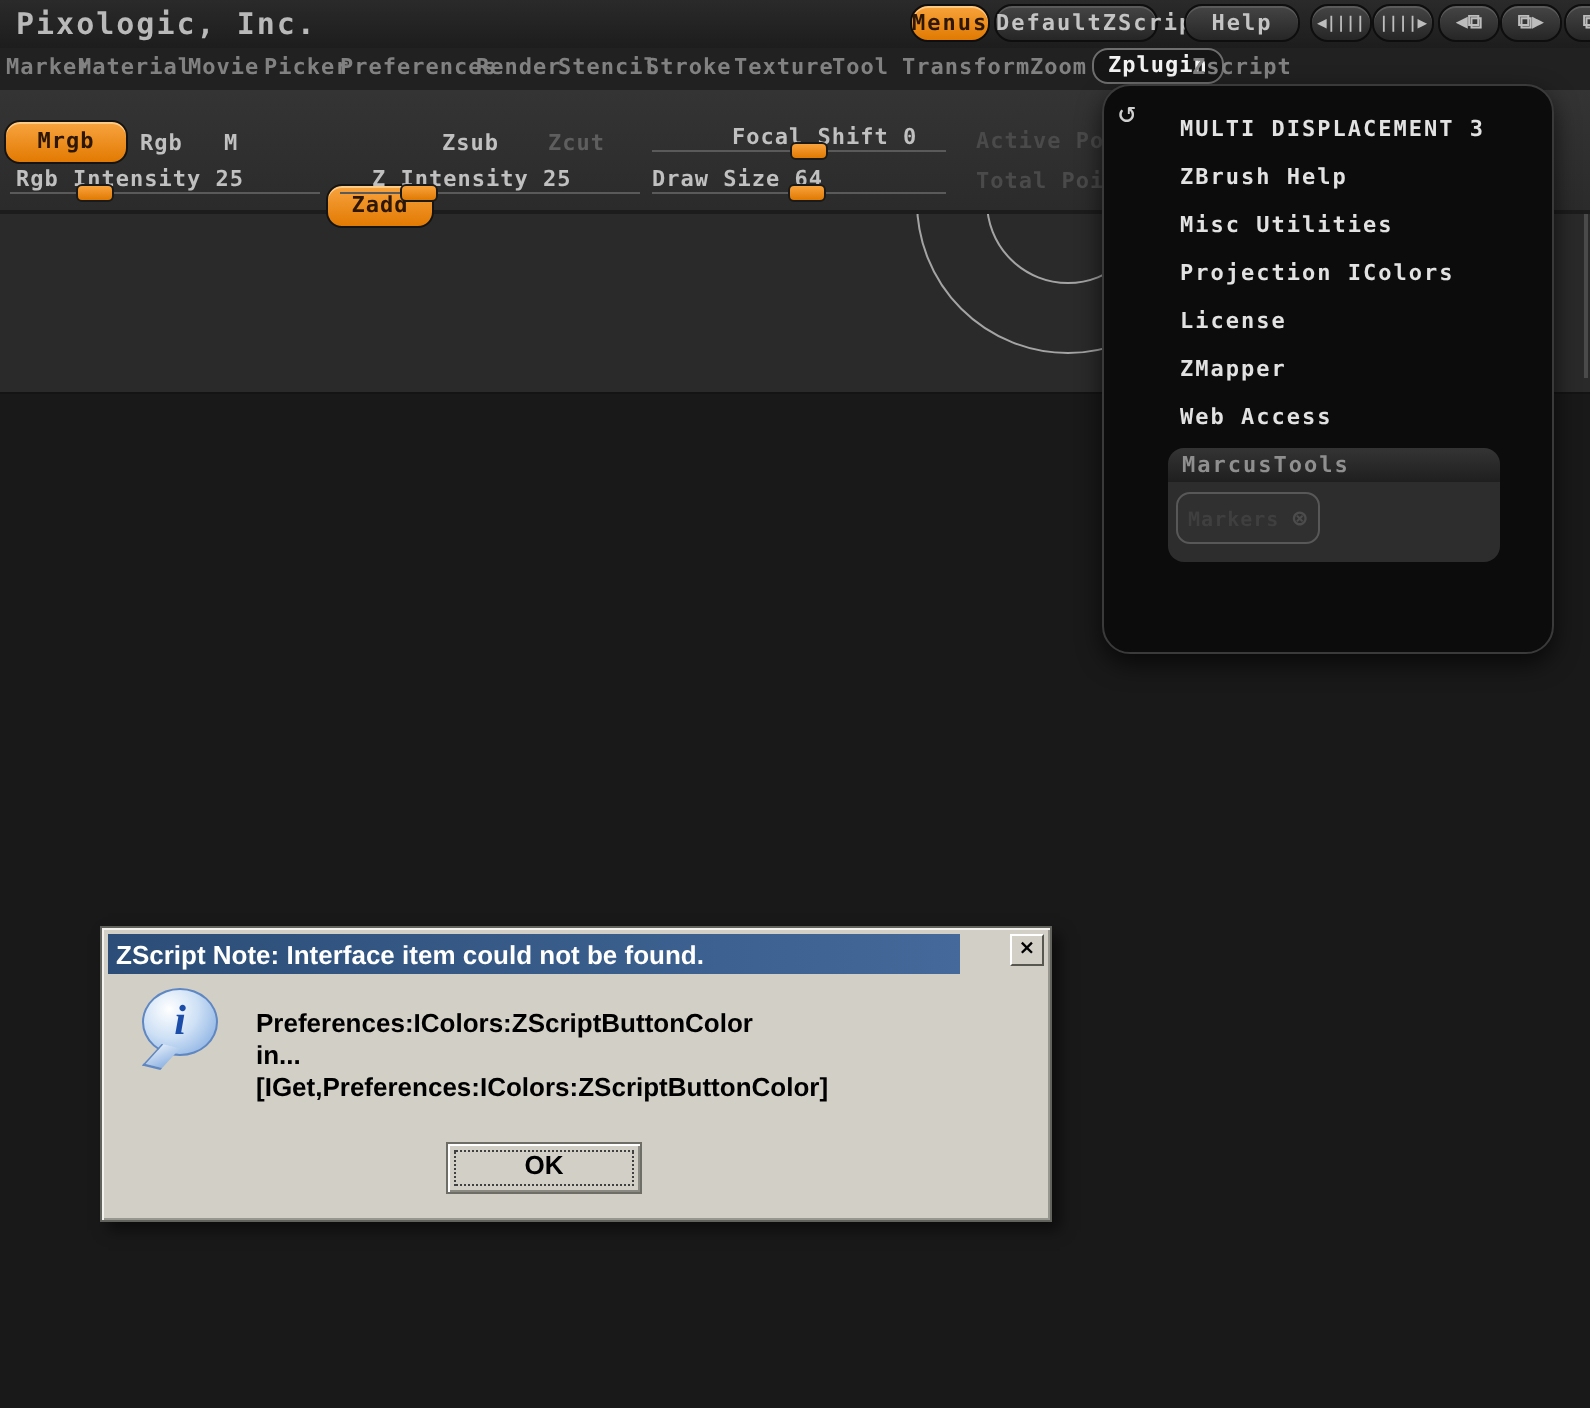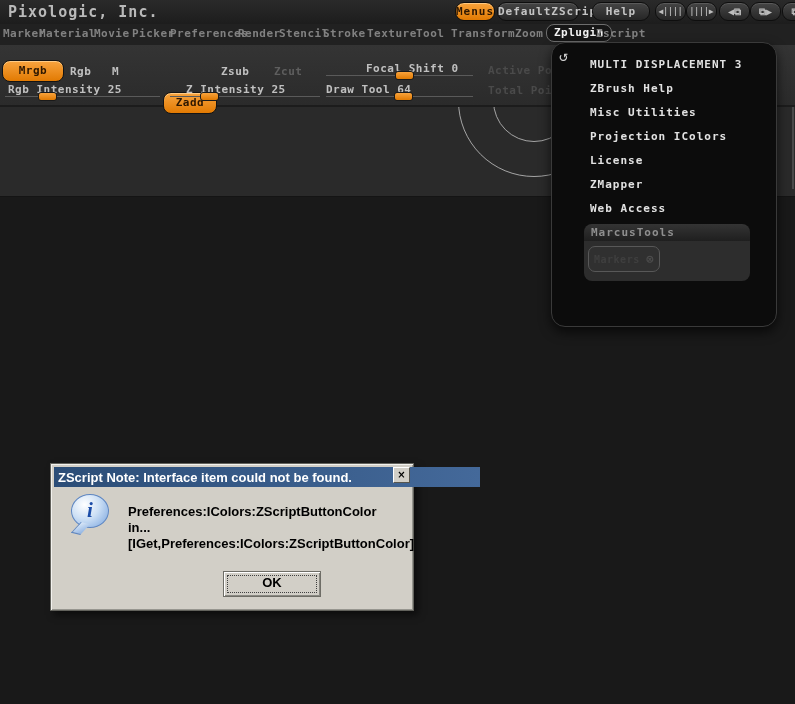--- a/index.html
+++ b/index.html
@@ -83,21 +83,21 @@
                border-radius:8px 8px 0 0;font-size:11px;font-weight:bold;
                color:#8f8f8f;letter-spacing:1px;padding-left:7px;cursor:pointer;}
   .zsec-body{height:40px;background:#2d2d2d;border-radius:0 0 8px 8px;position:relative;}
   .zsec-btn{position:absolute;left:4px;top:5px;width:72px;height:26px;
             border:1px solid #585858;border-radius:7px;background:#303030;
             box-sizing:border-box;font-size:10px;font-weight:bold;color:#3f3f3f;
             letter-spacing:0.5px;text-align:center;line-height:24px;cursor:pointer;}
   .zsec-btn .cx{font-size:12px;color:#4c4c4c;}
 
   
-  .dialog{position:absolute;left:50px;top:463px;width:364px;height:148px;
+  .dialog{position:absolute;left:50px;top:463px;width:476px;height:148px;
           background:#d2cfc7;z-index:10;box-sizing:border-box;
           border:1px solid #62625c;
           box-shadow:inset 1px 1px 0 #f3f2ee,inset -1px -1px 0 #97968f,
                      4px 4px 7px rgba(0,0,0,0.5);
           font-family:"Liberation Sans",sans-serif;}
   .dlg-titlebar{position:absolute;left:3px;top:3px;width:426px;height:20px;
                 background:linear-gradient(90deg,#2b4d77,#44699a);
                 display:flex;align-items:center;}
   .dlg-title{color:#fff;font-size:13px;font-weight:bold;padding-left:4px;
              white-space:nowrap;}
@@ -172,21 +172,21 @@
     <span class="tool-label" style="left:221px;top:20px;">Zsub</span>
     <span class="tool-label dim" style="left:274px;top:20px;">Zcut</span>
 
     <span class="tool-label" style="left:326px;top:17px;margin-left:40px;">
       <span>Focal Shift</span>&nbsp;<span>0</span>
     </span>
     <div class="slider-track" style="left:326px;top:30px;width:147px;"></div>
     <div class="slider-handle" style="left:395px;top:26px;"></div>
 
     <span class="tool-label" style="left:326px;top:38px;">
-      <span>Draw Tool</span>&nbsp;<span>64</span>
+      <span>Draw Size</span>&nbsp;<span>64</span>
     </span>
     <div class="slider-track" style="left:326px;top:51px;width:147px;"></div>
     <div class="slider-handle" style="left:394px;top:47px;"></div>
 
     <span class="tool-label" style="left:8px;top:38px;">
       <span>Rgb Intensity</span>&nbsp;<span>25</span>
     </span>
     <div class="slider-track" style="left:5px;top:51px;width:155px;"></div>
     <div class="slider-handle" style="left:38px;top:47px;"></div>
 

